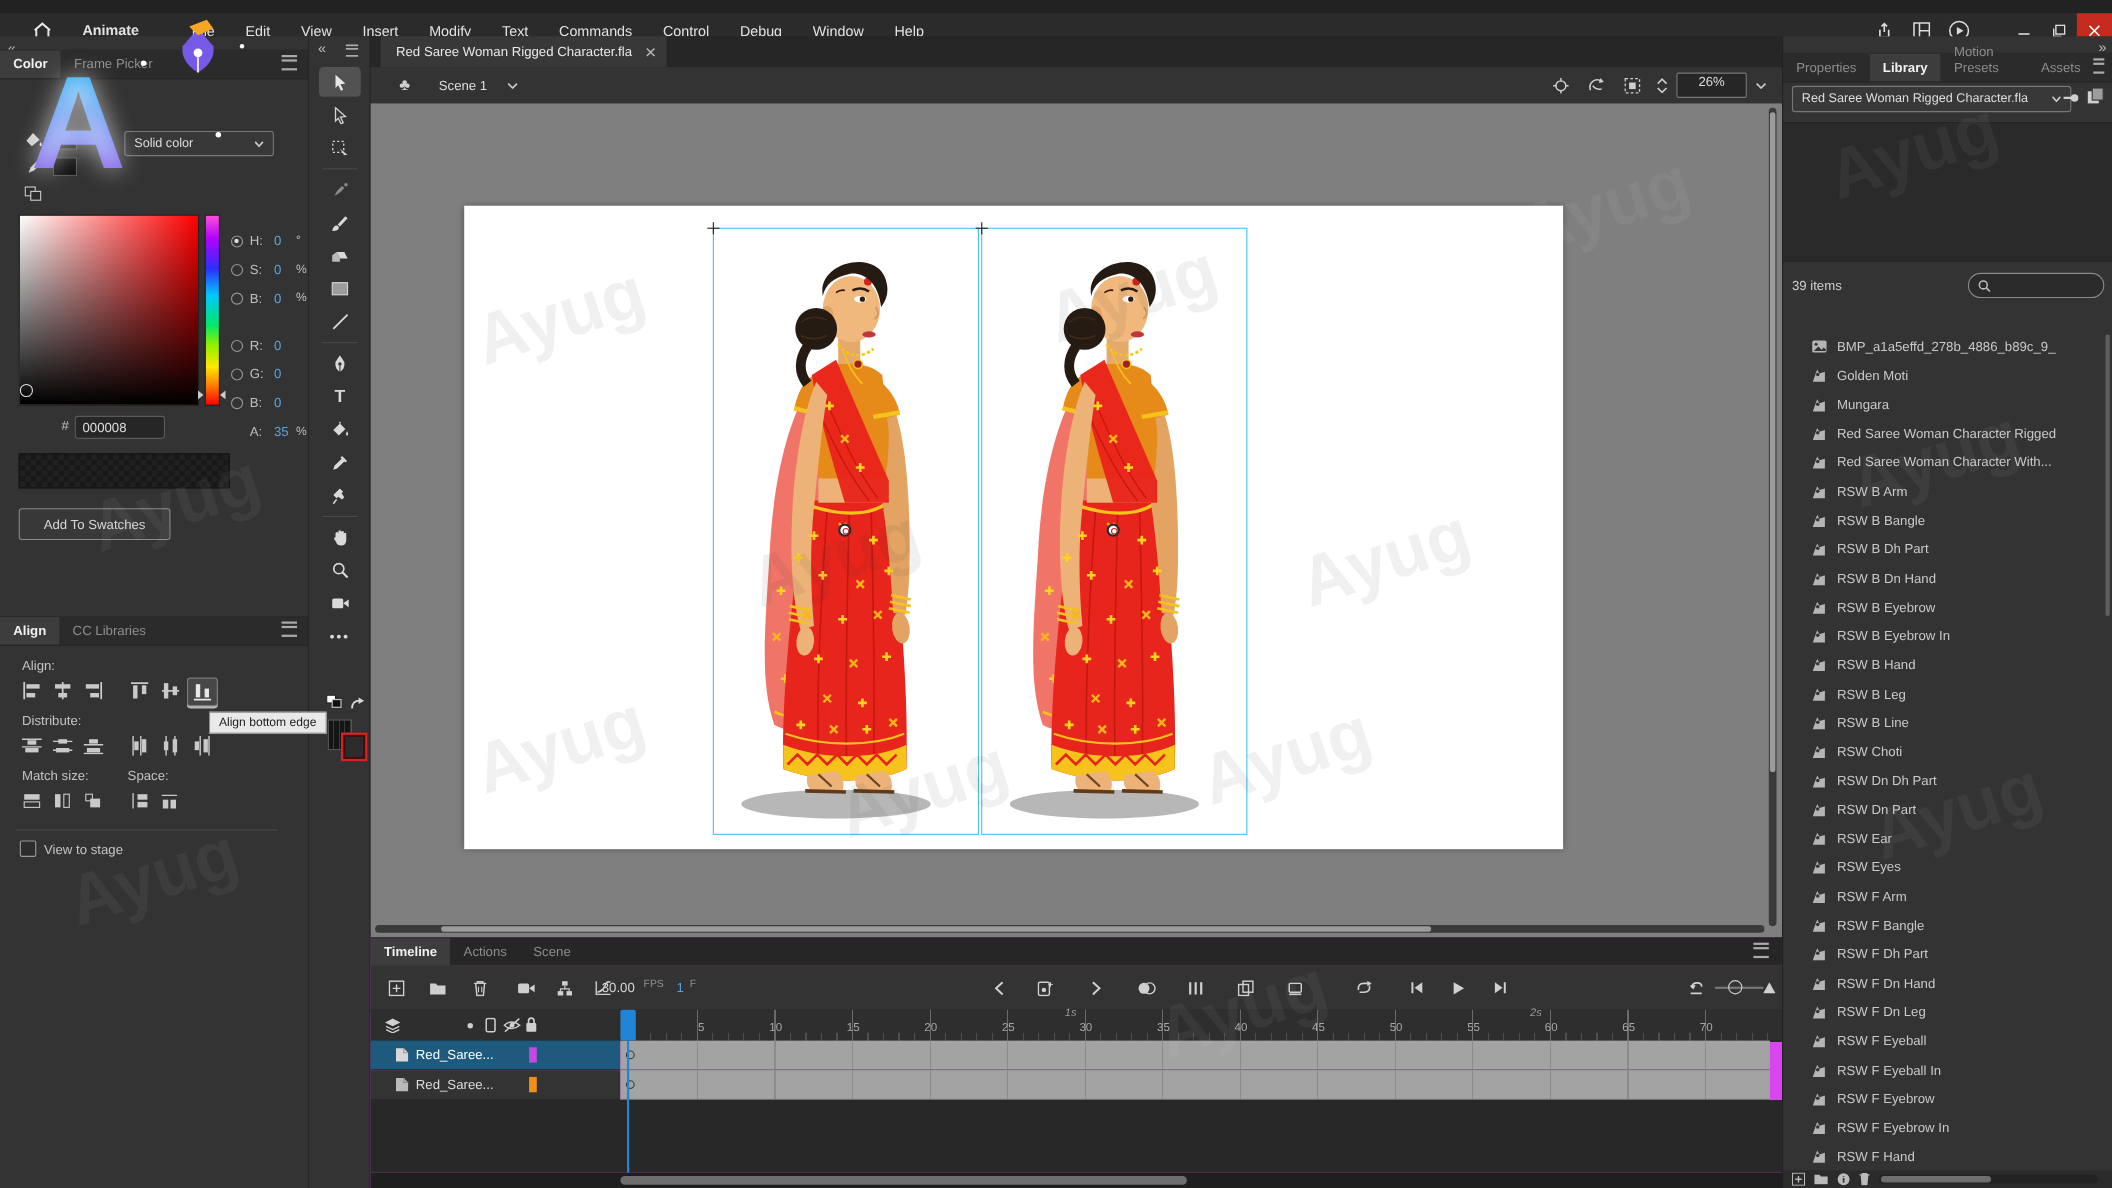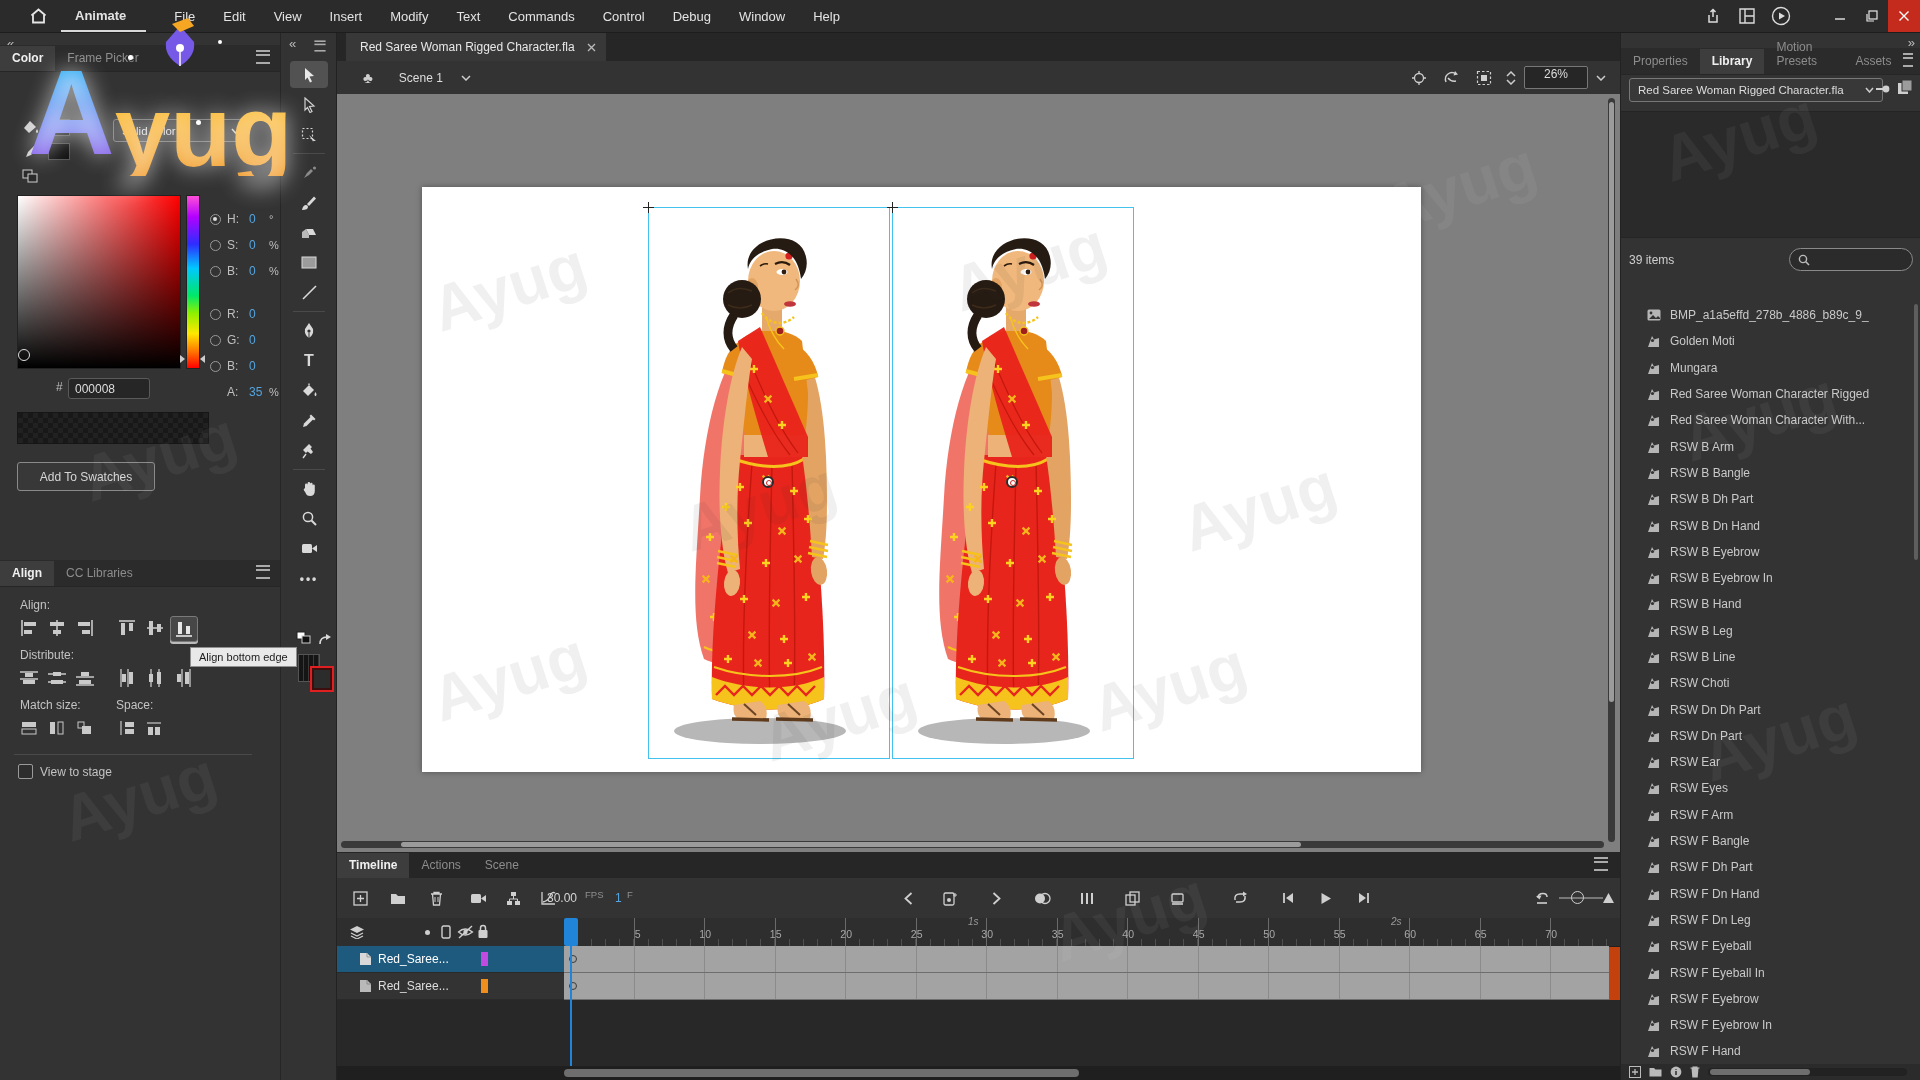--- a/index.html
+++ b/index.html
@@ -1,21 +1,21 @@
 <!DOCTYPE html>
 <html><head>
 <meta charset="utf-8">
 <style>
   html,body{margin:0;padding:0;background:#222;}
   body{width:1920px;height:1080px;overflow:hidden;font-family:"Liberation Sans",sans-serif;
        font-size:12px;color:#cfcfcf;position:relative;-webkit-font-smoothing:antialiased;}
   .abs{position:absolute;}
   svg{display:block;}
   
-  #menubar{left:0;top:0;width:1920px;height:32px;background:#2b2b2b;border-bottom:1px solid #1d1d1d;
+  #menubar{left:0;top:12px;width:1920px;height:32px;background:#2b2b2b;border-bottom:1px solid #1d1d1d;
            display:flex;align-items:center;}
   #home-ico{margin:0 14px 0 30px;}
   #mainmenu{display:flex;align-items:stretch;height:32px;}
   .mi{padding:0 14px;display:flex;align-items:center;color:#e3e3e3;font-size:13px;cursor:default;}
   .mi:first-of-type{font-weight:bold;border-bottom:2px solid #d9d9d9;padding-right:20px;margin-right:14px;}
   #menu-right{margin-left:auto;display:flex;align-items:center;height:32px;}
   .tb-ico{width:34px;height:32px;display:flex;align-items:center;justify-content:center;}
   .winbtn{width:32px;height:32px;display:flex;align-items:center;justify-content:center;}
   #close-btn{background:#c42b1c;}
   
@@ -83,21 +83,21 @@
   .regcross::before,.regcross::after{content:"";position:absolute;background:#222;}
   .regcross::before{left:5px;top:0;width:1px;height:11px;}
   .regcross::after{left:0;top:5px;width:11px;height:1px;}
   .anchor{position:absolute;width:12px;height:12px;border-radius:50%;background:#fff;border:2px solid #2b2b2b;box-sizing:border-box;}
   .anchor::after{content:"";position:absolute;left:2px;top:2px;width:4px;height:4px;border-radius:50%;border:1.5px solid #c22;}
   .sbar-v{left:1271px;top:4px;width:7px;height:744px;background:#3a3a3a;border-radius:4px;}
   .sbar-v-thumb{left:1272px;top:8px;width:5px;height:600px;background:#9b9b9b;border-radius:3px;}
   .sbar-h{left:4px;top:747px;width:1263px;height:7px;background:#3a3a3a;border-radius:4px;}
   .sbar-h-thumb{left:64px;top:748px;width:900px;height:5px;background:#9b9b9b;border-radius:3px;}
   
-  #timeline{left:0;top:819px;width:1283px;height:228px;background:#c2410c;}
+  #timeline{left:0;top:819px;width:1283px;height:228px;background:#d946ef;}
   #tl-tabs{left:0;top:0;width:1283px;height:26px;background:#262626;display:flex;align-items:flex-end;}
   #tl-toolbar{left:0;top:26px;width:1283px;height:40px;background:#333;border-bottom:1px solid #262626;}
   .tlico{position:absolute;top:8px;width:26px;height:24px;display:flex;align-items:center;justify-content:center;color:#cfcfcf;}
   #tl-head{left:0;top:66px;width:1283px;height:28px;background:#2e2e2e;border-bottom:1px solid #222;}
   #ruler{left:227px;top:66px;width:1056px;height:28px;
      background:
        repeating-linear-gradient(to right,transparent 0 69.5px,#6a6a6a 69.5px 70.5px),
        repeating-linear-gradient(to right,transparent 0 13.1px,#4f4f4f 13.1px 14.1px);
      background-size:100% 100%, 100% 7px;background-position:0 0,0 21px;background-repeat:repeat-x;}
   #rulnums{position:absolute;left:0;top:10px;display:flex;}
@@ -1300,21 +1300,20 @@
         </svg>
     </span>
     <div id="lib-hscroll">
         <div id="lib-hthumb"></div>
       </div>
   </div>
 </div>
 
 <div id="biglogo" class="abs">
   <span class="la">A</span>
-    <span class="lb">yug</span>
 </div>
 <svg class="abs" style="left:150px;top:8px;z-index:46" width="60" height="70" viewBox="0 0 60 70">
   <path d="M30 18 L44 34 Q46 48 30 58 Q14 48 16 34 Z" fill="#7a5cf0" opacity=".95"></path>
   <path d="M22 16 L38 10 L44 18 L30 24 Z" fill="#f5a623"></path>
   <circle cx="30" cy="40" r="4" fill="#fff"></circle>
     <path d="M30 44 V58" stroke="#fff" stroke-width="1.5"></path>
 </svg>
 <span class="sparkle" style="left:128px;top:55px;width:5px;height:5px"></span>
 <span class="sparkle" style="left:218px;top:40px;width:4px;height:4px"></span>
 <span class="sparkle" style="left:196px;top:120px;width:5px;height:5px"></span>

